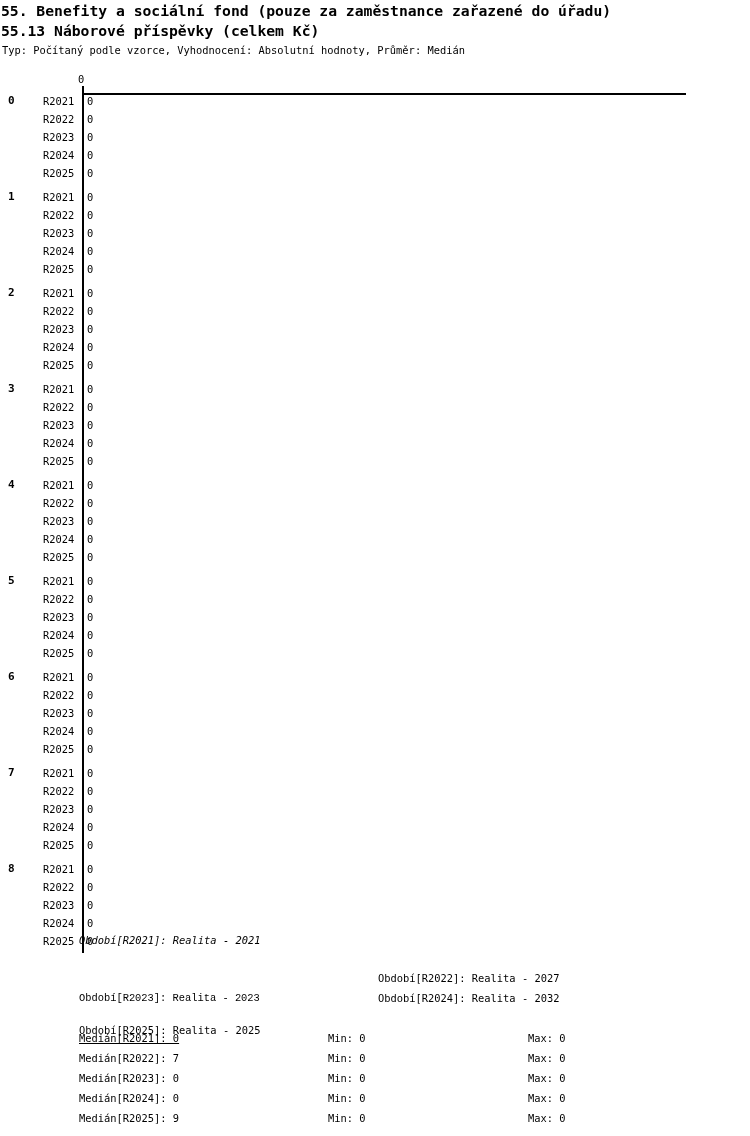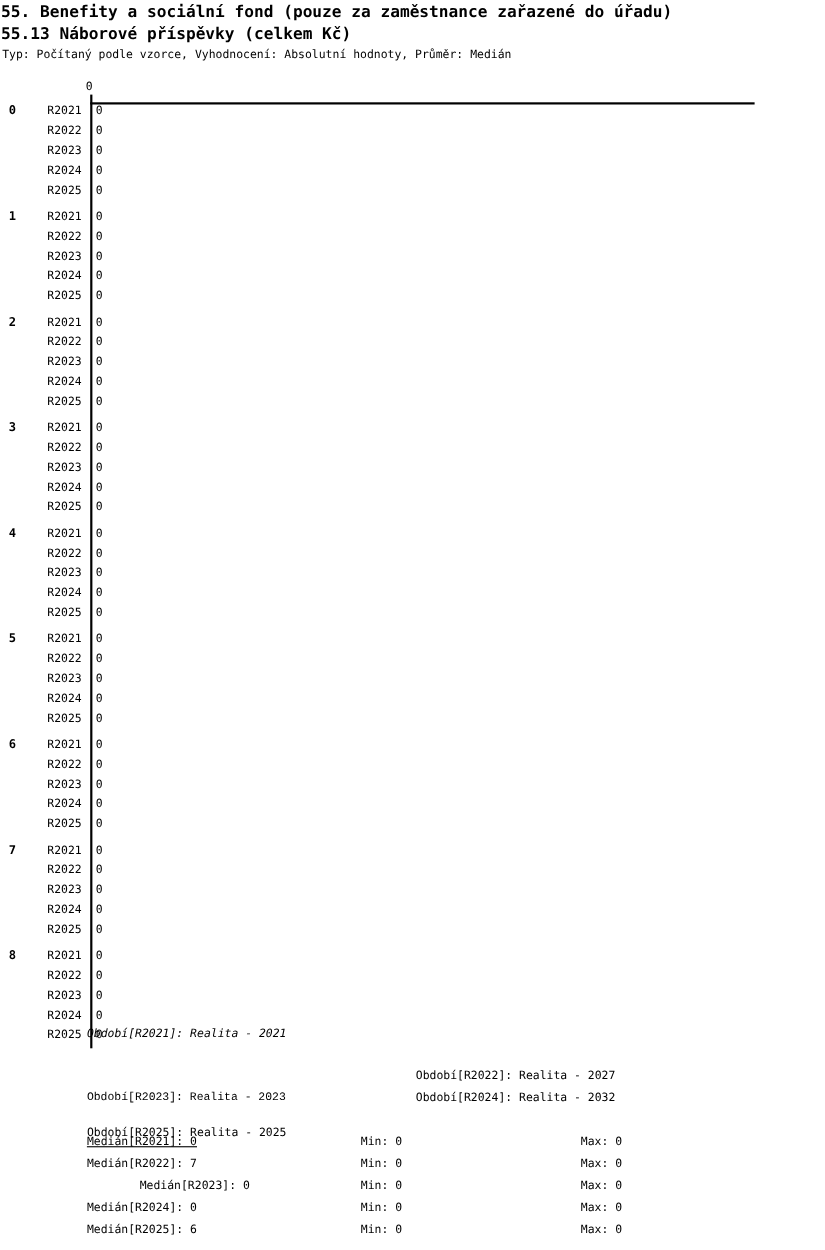--- a/index.html
+++ b/index.html
@@ -233,23 +233,23 @@
       <span class="legend-item" style="top: 972px; left: 378px;">Období[R2022]: Realita - 2027</span>
       <span class="legend-item" style="top: 992px; left: 79px; font-family: Liberation Mono, monospace;">Období[R2023]: Realita - 2023</span>
       <span class="legend-item" style="top: 992px; left: 378px;">Období[R2024]: Realita - 2032</span>
       <span class="legend-item" style="top: 1012px; left: 79px; margin-top: 12px;">Období[R2025]: Realita - 2025</span>
       <span class="legend-item" style="top: 1032px; left: 79px; text-decoration: underline;">Medián[R2021]: 0</span>
       <span class="legend-item" style="top: 1032px; left: 328px;">Min: 0</span>
       <span class="legend-item" style="top: 1032px; left: 528px;">Max: 0</span>
       <span class="legend-item" style="top: 1052px; left: 79px;">Medián[R2022]: 7</span>
       <span class="legend-item" style="top: 1052px; left: 328px;">Min: 0</span>
       <span class="legend-item" style="top: 1052px; left: 528px;">Max: 0</span>
-      <span class="legend-item" style="top: 1072px; left: 79px; margin-left: 48px;">Medián[R2023]: 0</span>
+      <span class="legend-item" style="top: 1072px; left: 79px;">Medián[R2023]: 0</span>
       <span class="legend-item" style="top: 1072px; left: 328px;">Min: 0</span>
       <span class="legend-item" style="top: 1072px; left: 528px;">Max: 0</span>
       <span class="legend-item" style="top: 1092px; left: 79px;">Medián[R2024]: 0</span>
       <span class="legend-item" style="top: 1092px; left: 328px;">Min: 0</span>
       <span class="legend-item" style="top: 1092px; left: 528px;">Max: 0</span>
-      <span class="legend-item" style="top: 1112px; left: 79px;">Medián[R2025]: 6</span>
+      <span class="legend-item" style="top: 1112px; left: 79px;">Medián[R2025]: 9</span>
       <span class="legend-item" style="top: 1112px; left: 328px;">Min: 0</span>
       <span class="legend-item" style="top: 1112px; left: 528px;">Max: 0</span>
     </div>
 </div>
 
 </body></html>

